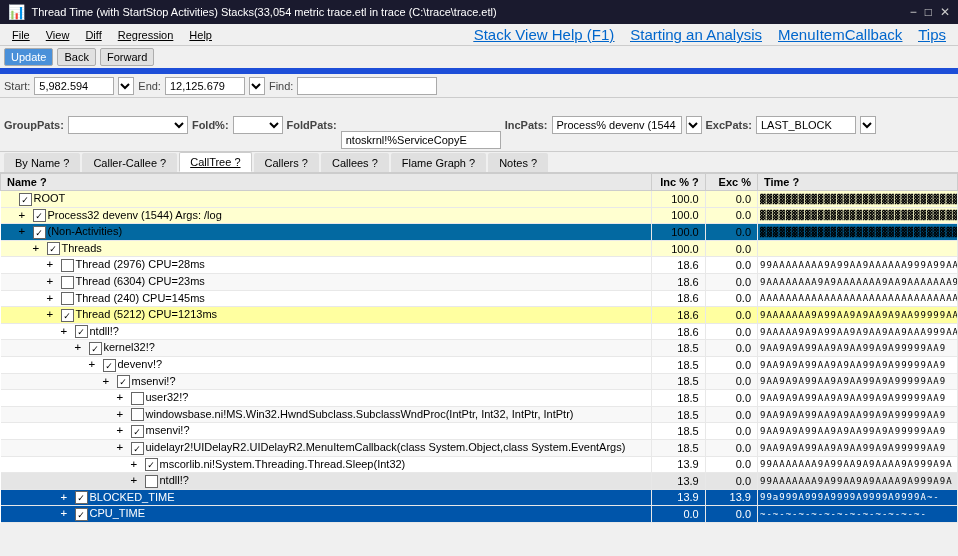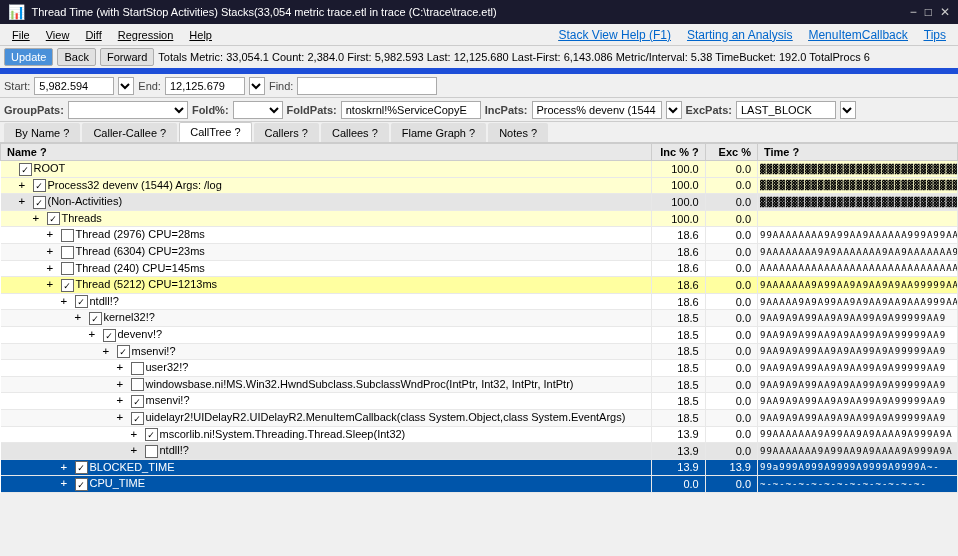--- a/index.html
+++ b/index.html
@@ -8,42 +8,42 @@
     
     #titlebar { background: #1a1a2e; color: #fff; display: flex; align-items: center; justify-content: space-between; padding: 4px 8px; height: 24px; }
     #titlebar .title { font-size: 11px; display: flex; align-items: center; gap: 6px; }
     #titlebar .win-controls { display: flex; gap: 8px; }
     #titlebar .win-btn { cursor: pointer; font-size: 12px; color: #ccc; }
     
     
     #menubar { background: #f0f0f0; border-bottom: 1px solid #ccc; display: flex; align-items: center; padding: 2px 4px; height: 22px; text-decoration: underline; }
     #menubar .menu-item { padding: 2px 8px; cursor: pointer; font-size: 11px; }
     #menubar .menu-separator { flex: 1; }
-    #menubar .menu-link { color: #0066cc; cursor: pointer; padding: 2px 8px; font-size: 12px; text-decoration: underline; }
+    #menubar .menu-link { color: #0066cc; cursor: pointer; padding: 2px 8px; font-size: 15px; text-decoration: underline; }
     
     
     .toolbar { background: #f0f0f0; border-bottom: 6px solid #1d4ed8; display: flex; align-items: center; padding: 2px 4px; gap: 4px; min-height: 24px; flex-wrap: wrap; }
     .toolbar-btn { background: #e1e1e1; border: 1px solid #adadad; padding: 2px 6px; cursor: pointer; font-size: 11px; border-radius: 2px; }
     .toolbar-btn.active { background: #4a90d9; color: #fff; }
     .toolbar-text { font-size: 11px; }
     .toolbar-label { font-size: 11px; color: #444; }
     
     
     .filter-row { background: #f0f0f0; border-bottom: 1px solid #ccc; display: flex; align-items: center; padding: 2px 4px; gap: 4px; min-height: 24px; }
     .filter-input { border: 1px solid #aaa; padding: 1px 4px; font-size: 11px; height: 18px; }
     .filter-select { border: 1px solid #aaa; padding: 1px 2px; font-size: 11px; height: 18px; background: #fff; }
     
     
     .fold-row { background: #f0f0f0; border-bottom: 1px solid #ccc; display: flex; align-items: center; padding: 2px 4px; gap: 4px; min-height: 24px; flex-wrap: wrap; }
     .fold-label { font-size: 11px; color: #444; font-weight: bold; }
     
     
     .tabs { background: #f0f0f0; border-bottom: 1px solid #ccc; display: flex; align-items: flex-end; padding: 0 4px; }
     .tab { padding: 3px 10px; font-size: 11px; cursor: pointer; border: 1px solid transparent; border-bottom: none; margin-right: 2px; background: #e0e0e0; border-radius: 2px 2px 0 0; }
-    .tab.active { background: #fff; border: 1px solid #ccc; border-bottom: 1px solid #fff; color: #000; }
+    .tab.active { background: #fff; border: 1px solid #ccc; border-bottom: 1px solid #fff; color: #000; text-decoration: underline; }
     
     
     #main { display: flex; flex-direction: column; height: calc(556px - 24px - 22px - 24px - 24px - 24px - 26px); overflow: hidden; }
     
     
     .tree-table { width: 100%; border-collapse: collapse; background: #fff; font-size: 11px; }
     .tree-table th { background: #e8e8e8; border: 1px solid #ccc; padding: 2px 6px; text-align: left; font-size: 11px; font-weight: bold; cursor: pointer; white-space: nowrap; position: sticky; top: 0; z-index: 10; }
     .tree-table th.right { text-align: right; }
     .tree-table td { border-bottom: 1px solid #e8e8e8; border-right: 1px solid #e8e8e8; padding: 1px 2px; white-space: nowrap; overflow: hidden; }
     
@@ -74,41 +74,40 @@
   <span class="menu-link">Stack View Help (F1)</span>
   <span class="menu-link">Starting an Analysis</span>
   <span class="menu-link">MenuItemCallback</span>
   <span class="menu-link">Tips</span>
 </div>
 
 <div class="toolbar">
   <button class="toolbar-btn active">Update</button>
   <button class="toolbar-btn">Back</button>
   <button class="toolbar-btn">Forward</button>
-  <span class="toolbar-text">Totals Metric: 33,054.1  Count: 2,384.0  First: 5,982.593  Last: 12,125.680  Last-First: 6,143.086  Metric/Interval: 5.38  TimeBucket: 192.0  TotalProcs 6</span>
 </div>
 
 <div class="filter-row">
   <span class="toolbar-label">Start:</span>
   <input class="filter-input" value="5,982.594" style="width: 80px;">
   <select class="filter-select" style="width:16px;"></select>
   <span class="toolbar-label">End:</span>
   <input class="filter-input" value="12,125.679" style="width: 80px;">
   <select class="filter-select" style="width:16px;"></select>
   <span class="toolbar-label">Find:</span>
   <input class="filter-input" style="width: 140px;">
 </div>
 
 <div class="fold-row">
   <span class="fold-label">GroupPats:</span>
   <select class="filter-select" style="width:120px;"></select>
   <span class="fold-label">Fold%:</span>
   <select class="filter-select" style="width:50px;"></select>
   <span class="fold-label">FoldPats:</span>
-  <input class="filter-input" value="ntoskrnl!%ServiceCopyE" style="width: 140px;">
+  <input class="filter-input" value="ntoskrnl!%ServiceCopyE" style="width: 160px; margin-top: 31px;">
   <span class="fold-label">IncPats:</span>
   <input class="filter-input" value="Process% devenv (1544" style="width: 130px;">
   <select class="filter-select" style="width:16px;"></select>
   <span class="fold-label">ExcPats:</span>
   <input class="filter-input" value="LAST_BLOCK" style="width: 100px;">
   <select class="filter-select" style="width:16px;"></select>
 </div>
 
 <div class="tabs">
   <div class="tab">By Name ?</div>
@@ -137,21 +136,21 @@
             <td style="text-align: right; padding-right: 6px;">100.0</td>
             <td style="text-align: right; padding-right: 6px;">0.0</td>
             <td style="font-family: monospace; font-size: 9px; overflow: hidden; max-width: 200px; letter-spacing: 1px;">▓▓▓▓▓▓▓▓▓▓▓▓▓▓▓▓▓▓▓▓▓▓▓▓▓▓▓▓▓▓▓▓▓▓▓▓▓▓▓▓</td>
           </tr>
           <tr style="background: rgb(255, 255, 208);">
             <td style="padding-left: 18px; white-space: nowrap; overflow: hidden; max-width: 660px;"><span style="display: inline-block; width: 14px; cursor: pointer; font-family: monospace; font-size: 11px;">+</span><span style="display: inline-block; width: 13px; height: 13px; border: 1px solid rgb(102, 102, 102); background: rgb(255, 255, 255); vertical-align: middle; margin-right: 2px; cursor: pointer; font-size: 9px; line-height: 13px; text-align: center; color: rgb(0, 0, 0);">✓</span><span>Process32 devenv (1544) Args:  /log</span></td>
             <td style="text-align: right; padding-right: 6px;">100.0</td>
             <td style="text-align: right; padding-right: 6px;">0.0</td>
             <td style="font-family: monospace; font-size: 9px; overflow: hidden; max-width: 200px; letter-spacing: 1px;">▓▓▓▓▓▓▓▓▓▓▓▓▓▓▓▓▓▓▓▓▓▓▓▓▓▓▓▓▓▓▓▓▓▓▓▓▓▓▓▓</td>
           </tr>
-          <tr style="background: #e5e5e5;">
+          <tr style="background: #0369a1;">
             <td style="padding-left: 18px; white-space: nowrap; overflow: hidden; max-width: 660px;"><span style="display: inline-block; width: 14px; cursor: pointer; font-family: monospace; font-size: 11px;">+</span><span style="display: inline-block; width: 13px; height: 13px; border: 1px solid rgb(102, 102, 102); background: rgb(255, 255, 255); vertical-align: middle; margin-right: 2px; cursor: pointer; font-size: 9px; line-height: 13px; text-align: center; color: rgb(0, 0, 0);">✓</span><span>(Non-Activities)</span></td>
             <td style="text-align: right; padding-right: 6px;">100.0</td>
             <td style="text-align: right; padding-right: 6px;">0.0</td>
             <td style="font-family: monospace; font-size: 9px; overflow: hidden; max-width: 200px; letter-spacing: 1px;">▓▓▓▓▓▓▓▓▓▓▓▓▓▓▓▓▓▓▓▓▓▓▓▓▓▓▓▓▓▓▓▓▓▓▓▓▓▓▓▓</td>
           </tr>
           <tr style="background: rgb(255, 255, 208);">
             <td style="padding-left: 32px; white-space: nowrap; overflow: hidden; max-width: 660px;"><span style="display: inline-block; width: 14px; cursor: pointer; font-family: monospace; font-size: 11px;">+</span><span style="display: inline-block; width: 13px; height: 13px; border: 1px solid rgb(102, 102, 102); background: rgb(255, 255, 255); vertical-align: middle; margin-right: 2px; cursor: pointer; font-size: 9px; line-height: 13px; text-align: center; color: rgb(0, 0, 0);">✓</span><span>Threads</span></td>
             <td style="text-align: right; padding-right: 6px;">100.0</td>
             <td style="text-align: right; padding-right: 6px;">0.0</td>
             <td style="font-family: monospace; font-size: 9px; overflow: hidden; max-width: 200px; letter-spacing: 1px;"></td>

